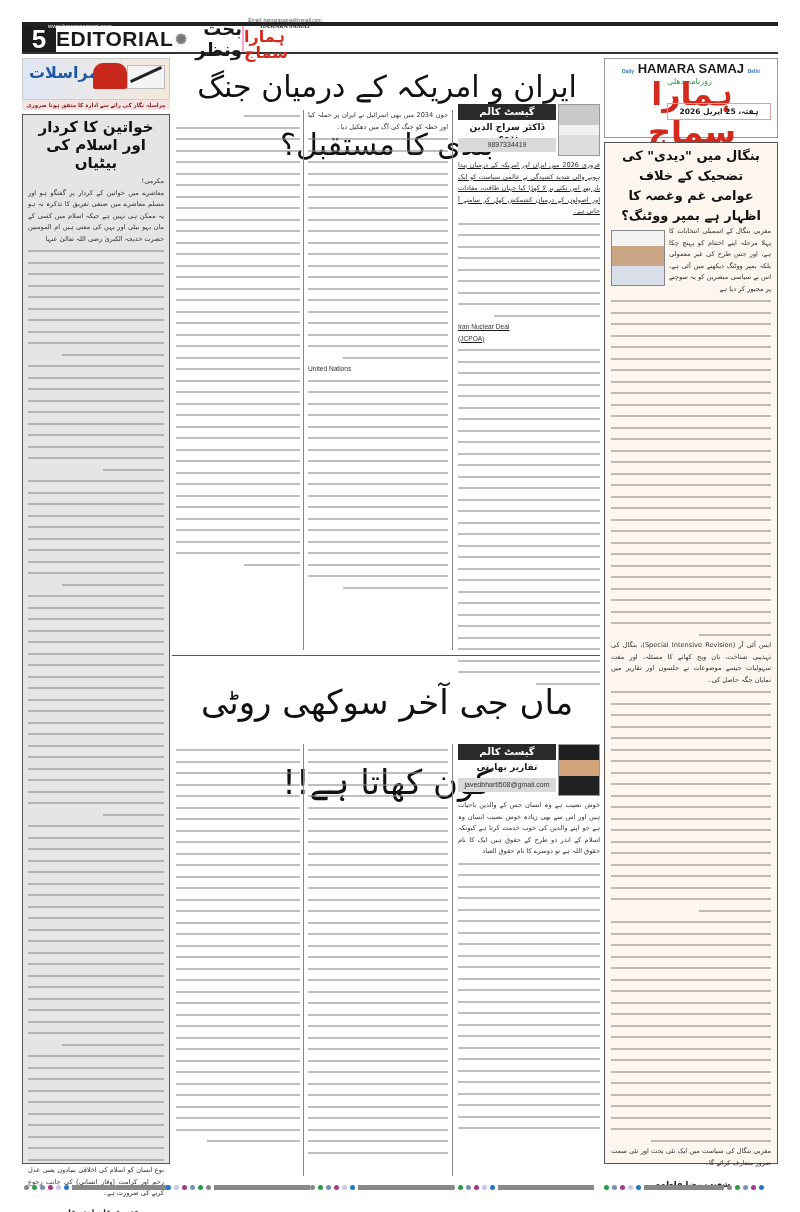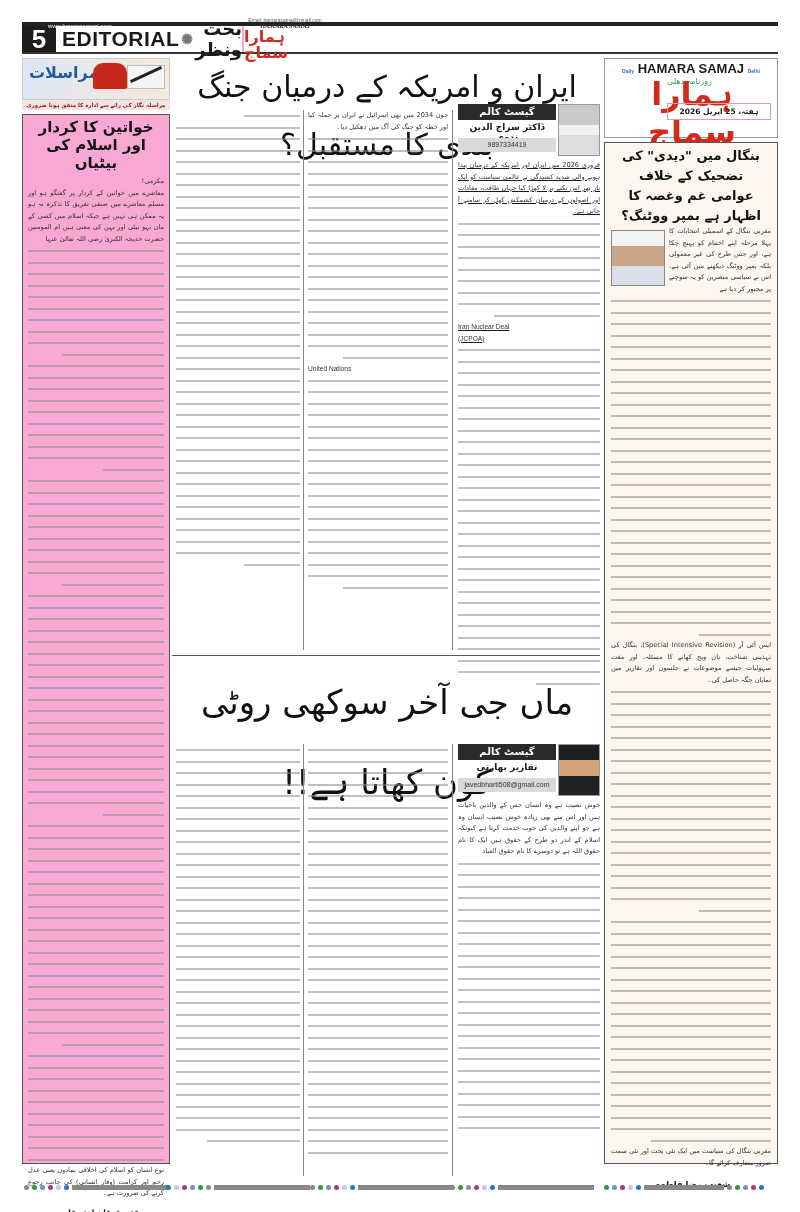--- a/index.html
+++ b/index.html
@@ -3,21 +3,21 @@
 <meta charset="utf-8">
 <style>
   * { box-sizing: border-box; margin: 0; padding: 0; }
   body { width: 800px; height: 1212px; background: #fff; font-family: "DejaVu Sans", sans-serif; position: relative; overflow: hidden; color: #1a1a1a; }
 
   
   .masthead { position: absolute; left: 22px; top: 22px; width: 756px; height: 32px; border-top: 4px solid #222; border-bottom: 2px solid #333; display: flex; align-items: stretch; }
   .page-no { width: 34px; background: #1c1c1c; color: #fff; font: bold 26px "Liberation Sans", sans-serif; display: flex; align-items: center; justify-content: center; }
   .small-url { position: absolute; left: 26px; top: -3px; font: 6px "Liberation Sans", sans-serif; color: #fff; }
   .date-box { width: 240px; display: flex; align-items: center; justify-content: center; font: bold 10px "Liberation Serif", serif; border-right: 2px solid #333; }
-  .edit-box { width: 122px; display: flex; align-items: center; padding-left: 6px; font: bold 21px "Liberation Sans", sans-serif; letter-spacing: 0.5px; }
+  .edit-box { width: 122px; display: flex; align-items: center; font: bold 21px "Liberation Sans", sans-serif; letter-spacing: 0.5px; }
   .edit-star { color: #777; font-size: 14px; margin-left: 2px; }
   .urdu-sec { width: 66px; display: flex; align-items: center; justify-content: center; font: bold 18px "DejaVu Sans", sans-serif; border-right: 2px solid #f9a8d4; direction: rtl; }
   .city { flex: 1; display: flex; align-items: center; justify-content: center; font: bold 9px "Liberation Serif", serif; }
   .mini-logo { width: 82px; display: flex; flex-direction: column; align-items: center; justify-content: center; }
   .mini-logo .email { font: 5px "Liberation Sans", sans-serif; color: #555; }
   .mini-logo .eng { font: bold 6px "Liberation Serif", serif; color: #333; }
   .mini-logo .ur { font: bold 16px "DejaVu Sans", sans-serif; color: #d42a1e; line-height: 1; }
 
   
   .col { position: absolute; }
@@ -28,21 +28,21 @@
   .line-fill.short::after { width: 45%; }
   .line-fill.mid::after { width: 75%; }
 
   
   .letters-banner { position: absolute; left: 22px; top: 58px; width: 148px; height: 42px; background: linear-gradient(90deg,#dfe6f5,#f5e9da); border: 1px solid #ccc; }
   .letters-banner .title { position: absolute; left: 6px; top: 4px; font: bold 16px "DejaVu Sans", sans-serif; color: #1f5aa6; direction: rtl; }
   .letters-banner .box { position: absolute; left: 70px; top: 4px; width: 34px; height: 26px; background: #c8281c; border-radius: 10px 10px 2px 2px; }
   .letters-banner .env { position: absolute; right: 4px; top: 6px; width: 38px; height: 24px; background: #f4f4f4; border: 1px solid #bbb; }
   .letters-banner .pen { position: absolute; right: 6px; top: 14px; width: 34px; height: 3px; background: #222; transform: rotate(-25deg); }
   .letters-strip { position: absolute; left: 22px; top: 100px; width: 148px; height: 10px; background: #f3e3e3; font: bold 5.5px "DejaVu Sans", sans-serif; color: #8a1a1a; direction: rtl; text-align: center; line-height: 10px; }
-  .letters-box { position: absolute; left: 22px; top: 114px; width: 148px; height: 1050px; border: 1px solid #555; background: #f9a8d4; padding: 3px 5px; }
+  .letters-box { position: absolute; left: 22px; top: 114px; width: 148px; height: 1050px; border: 1px solid #555; background: #e5e5e5; padding: 3px 5px; }
   .letters-head { font: bold 15px "DejaVu Sans", sans-serif; direction: rtl; text-align: center; color: #111; margin-bottom: 4px; }
   .letters-sign { text-align: center; font: bold 7.5px "DejaVu Sans", sans-serif; direction: rtl; margin-top: 8px; }
 
   
   .head1 { position: absolute; left: 172px; top: 58px; width: 430px; height: 58px; font: 30px "DejaVu Sans", sans-serif; direction: rtl; text-align: center; line-height: 58px; color: #111; }
   .guest-box { position: absolute; left: 458px; top: 104px; width: 142px; height: 52px; }
   .guest-label { position: absolute; left: 0; top: 0; width: 98px; height: 16px; background: #2a2a2a; color: #fff; font: bold 10px "DejaVu Sans", sans-serif; text-align: center; line-height: 16px; direction: rtl; }
   .guest-name { position: absolute; left: 0; top: 18px; width: 98px; height: 14px; font: bold 9px "DejaVu Sans", sans-serif; text-align: center; direction: rtl; }
   .guest-phone { position: absolute; left: 0; top: 34px; width: 98px; height: 14px; background: #d9d9d9; font: 7px "Liberation Sans", sans-serif; text-align: center; line-height: 14px; color: #333; }
   .guest-photo { position: absolute; right: 0; top: 0; width: 42px; height: 52px; background: linear-gradient(#c9c9c9 0 40%, #f0f0f0 40% 60%, #ddd 60%); border: 1px solid #999; }

